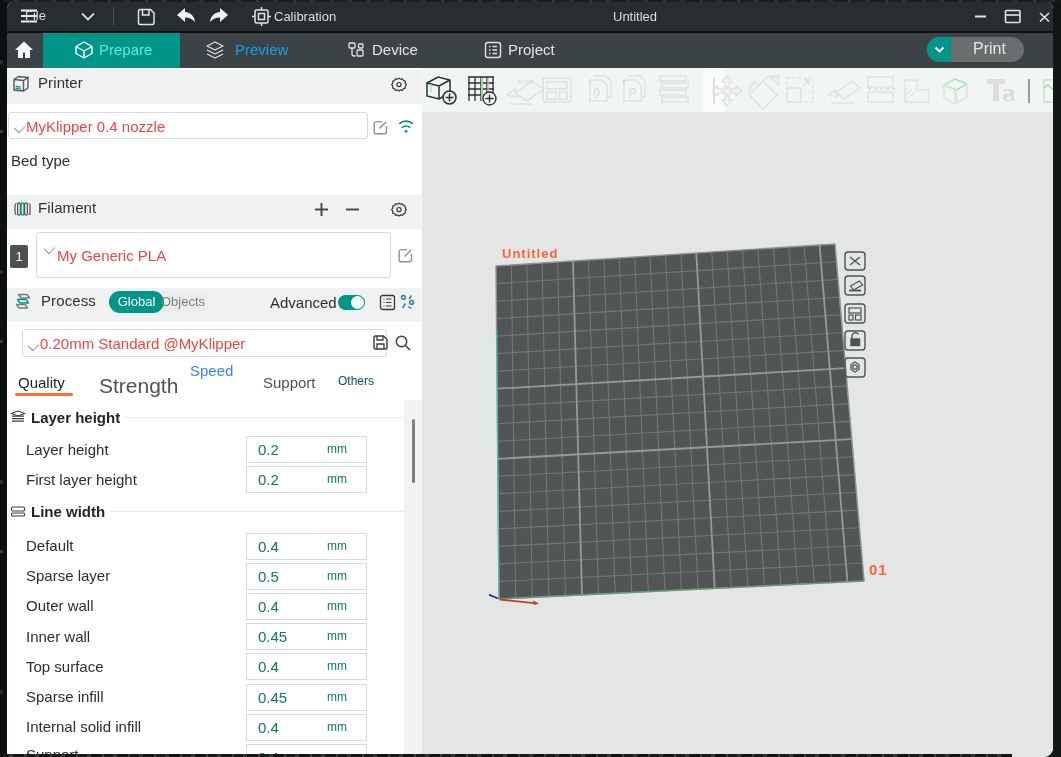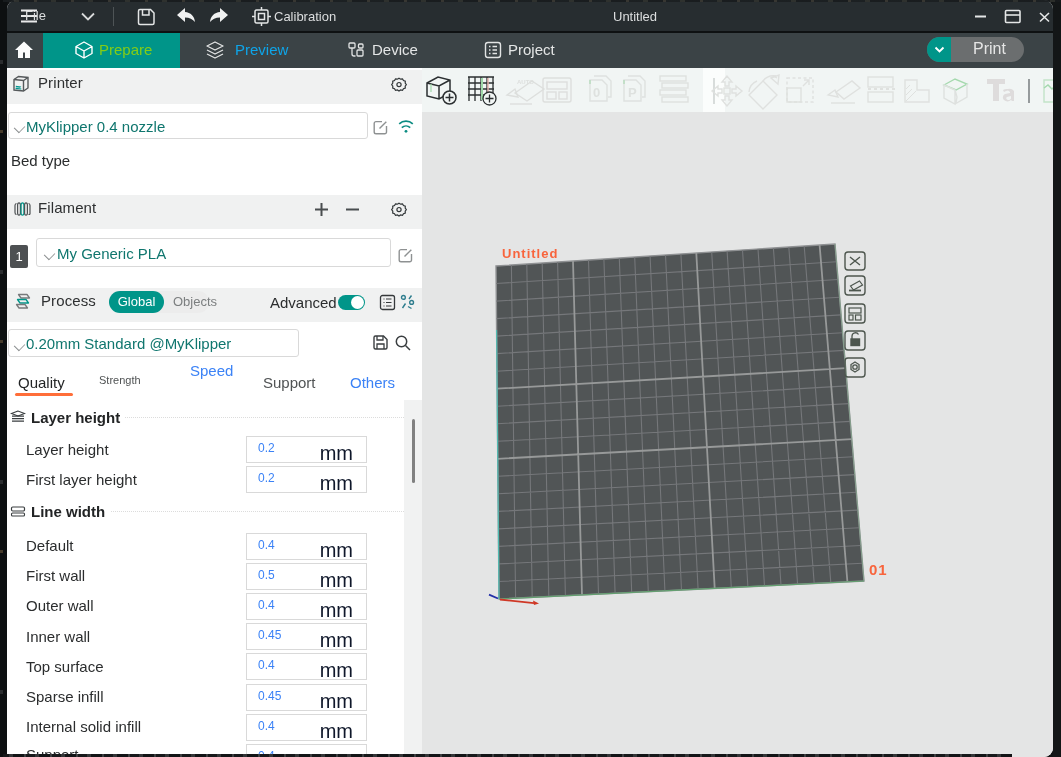--- a/index.html
+++ b/index.html
@@ -5,27 +5,27 @@
 .abs{position:absolute}
 #win{position:absolute;left:7px;top:0;width:1046px;height:757px;border-radius:9px 9px 9px 0;overflow:hidden;background:#fff}
 #titlebar{position:absolute;left:0;top:0;width:100%;height:33px;background:#272d30;border-bottom:2px solid #0e1112}
 #tabbar{position:absolute;left:0;top:33px;width:100%;height:35px;background:#3b4346}
 #lpanel{position:absolute;left:0;top:68px;width:415px;height:689px;background:#fff}
 #vport{position:absolute;left:415px;top:68px;width:631px;height:689px;background:#e4e5e5}
 .tb-txt{color:#dcdedf;font-size:13px}
 .hdr{position:absolute;left:0;width:415px;height:34px;background:#f0f1f1}
 .hdr .ttl{position:absolute;left:31px;top:4px;font-size:15px;color:#2e3031;letter-spacing:.1px}
 .combo{position:absolute;background:#fff;border:1px solid #d9d9d9;border-radius:3px}
-.combo .tx{position:absolute;left:17px;top:50%;transform:translateY(-50%);font-size:15px;color:#0f766e;white-space:nowrap}
+.combo .tx{position:absolute;left:17px;top:50%;transform:translateY(-50%);font-size:15px;color:#ef4444;white-space:nowrap}
 .chev{position:absolute;width:9px;height:9px}
 .chev:before{content:"";position:absolute;left:0;top:2px;width:8px;height:8px;border-left:1.6px solid #8a8d8e;border-bottom:1.6px solid #8a8d8e;transform:rotate(-45deg) scale(1,.8)}
 .lbl{position:absolute;font-size:15px;color:#2b2d2e;white-space:nowrap}
 .inbox{position:absolute;left:239px;width:121px;height:27px;border:1px solid #d9d9d9;background:#fff}
-.inbox .v{position:absolute;left:11px;top:4px;font-size:12px;color:#3b82f6}
-.inbox .u{position:absolute;right:13px;top:5px;font-size:20px;color:#0f172a}
+.inbox .v{position:absolute;left:11px;top:4px;font-size:15px;color:#0f766e}
+.inbox .u{position:absolute;right:19px;top:5px;font-size:12px;color:#0f766e}
 .sech{position:absolute;font-size:15px;font-weight:bold;color:#222425;white-space:nowrap}
 .dash{position:absolute;height:0;border-top:1px dotted #dcdcdc}
 </style></head>
 <body>
 <div class="abs" style="left:0;top:0;width:1061px;height:2px;background:repeating-linear-gradient(90deg,#1a1e20 0 14px,#30322e 14px 19px,#171a1c 19px 34px,#3a3832 34px 37px);opacity:.85;z-index:5"></div>
 <div class="abs" style="left:0;top:754px;width:1012px;height:3px;background:repeating-linear-gradient(90deg,#17191b 0 9px,#333537 9px 13px,#121416 13px 24px,#3c3e40 24px 26px);z-index:5"></div>
 <div class="abs" style="left:0;top:0;width:7px;height:757px;background:#0d1011;z-index:4"></div>
 <div class="abs" style="left:0;top:0;width:3px;height:757px;background:repeating-linear-gradient(180deg,#0d1011 0 60px,#2a2c2e 60px 64px,#0d1011 64px 130px,#453a2a 130px 133px,#0d1011 133px 210px);z-index:5"></div>
 <div class="abs" style="left:1053px;top:0;width:8px;height:757px;background:#131617;z-index:4"></div>
 <div id="win">
@@ -61,21 +61,21 @@
     </svg>
   </div>
   <div id="tabbar">
     <svg class="abs" style="left:7px;top:7px" width="20" height="20" viewBox="0 0 20 20">
       <path d="M10 1.5L1 10h3v8h5v-5.5h2V18h5v-8h3z" fill="#fbfcfc"></path>
     </svg>
     <div class="abs" style="left:36px;top:0;width:137px;height:35px;background:#009589"></div>
     <svg class="abs" style="left:67px;top:7px" width="20" height="20" viewBox="0 0 20 20">
       <path d="M10 2l8 4.5v7L10 18l-8-4.5v-7z M2 6.5l8 4.5 8-4.5 M10 11v7" stroke="#fff" stroke-width="1.4" fill="none" stroke-linejoin="round"></path>
     </svg>
-    <span class="abs" style="left:92px;top:8px;font-size:15px;color:#84cc16">Prepare</span>
+    <span class="abs" style="left:92px;top:8px;font-size:15px;color:#5eead4">Prepare</span>
     <svg class="abs" style="left:198px;top:7px" width="20" height="20" viewBox="0 0 20 20">
       <g stroke="#e2e4e4" stroke-width="1.3" fill="none" stroke-linejoin="round">
         <path d="M10 2l8 4-8 4-8-4z"></path>
         <path d="M2 10l8 4 8-4"></path>
         <path d="M2 14l8 4 8-4"></path>
       </g>
     </svg>
     <span class="abs" style="left:228px;top:8px;font-size:15px;color:#0ea5e9">Preview</span>
     <svg class="abs" style="left:339px;top:7px" width="20" height="20" viewBox="0 0 20 20">
       <g stroke="#e2e4e4" stroke-width="1.3" fill="none">
@@ -145,75 +145,75 @@
         <path d="M7.5 1v13M1 7.5h13" stroke="#494d4f" stroke-width="2"></path>
       </svg>
     <svg class="abs" style="left:338px;top:134px" width="15" height="15" viewBox="0 0 15 15">
         <path d="M1 7.5h13" stroke="#494d4f" stroke-width="2"></path>
       </svg>
     <svg class="abs gear" style="left:384px;top:134px" width="16" height="16" viewBox="0 0 16 16">
       <path d="M8 1.2l1.6 1 1.9-.3 1 1.6 1.8.7-.1 1.9 1.2 1.5-1.2 1.5.1 1.9-1.8.7-1 1.6-1.9-.3-1.6 1-1.6-1-1.9.3-1-1.6-1.8-.7.1-1.9L.6 7.6l1.2-1.5-.1-1.9 1.8-.7 1-1.6 1.9.3z" fill="none" stroke="#33383a" stroke-width="1.2"></path>
       <circle cx="8" cy="7.6" r="2.1" fill="none" stroke="#33383a" stroke-width="1.2"></circle>
     </svg>
     <div class="abs" style="left:3px;top:177px;width:18px;height:23px;background:#4d5052;border-radius:2px;color:#fff;font-size:13px;text-align:center;line-height:23px">1</div>
-    <div class="combo" style="left:29px;top:170px;width:355px;height:29px">
+    <div class="combo" style="left:29px;top:164px;width:355px;height:46px">
       <span class="chev" style="left:8px;top:9px"></span>
       <span class="tx" style="left:20px">My Generic PLA</span>
     </div>
     <svg class="abs" style="left:390px;top:179px" width="17" height="17" viewBox="0 0 17 17">
       <path d="M14.5 7v6a1.8 1.8 0 0 1-1.8 1.8H4A1.8 1.8 0 0 1 2.2 13V4.4A1.8 1.8 0 0 1 4 2.6h6" fill="none" stroke="#8e9192" stroke-width="1.4"></path>
       <path d="M7.5 9.5l6.8-6.8" stroke="#8e9192" stroke-width="1.4"></path>
     </svg>
     <div class="hdr" style="top:220px">
         <span class="ttl" style="left:34px">Process</span>
       </div>
     <svg class="abs" style="left:6px;top:225px" width="18" height="17" viewBox="0 0 18 17">
       <g fill="none" stroke-width="1.3" stroke-linejoin="round">
         <path d="M5.5 1.5h8.5l2.5 3.5h-8.5z" stroke="#77797b"></path>
         <path d="M4.5 6.5h8.5l2.5 3.5H7z" stroke="#009589"></path>
         <path d="M3.5 11.5h8.5l2.5 3.5H6z" stroke="#77797b"></path>
       </g>
     </svg>
     <div class="abs" style="left:102px;top:223px;width:100px;height:22px;background:#ececec;border-radius:11px">
       <div class="abs" style="left:0;top:0;width:55px;height:22px;background:#009589;border-radius:11px;color:#fff;font-size:13px;text-align:center;line-height:22px">Global</div>
-      <span class="abs" style="left:64px;top:3px;font-size:13px;color:#7b7e7f">Objects</span>
+      <span class="abs" style="left:52px;top:3px;font-size:13px;color:#7b7e7f">Objects</span>
     </div>
     <span class="lbl" style="left:263px;top:226px">Advanced</span>
     <div class="abs" style="left:331px;top:227px;width:27px;height:15px;background:#009589;border-radius:8px">
       <div class="abs" style="left:13px;top:1px;width:13px;height:13px;background:#fff;border-radius:50%"></div>
     </div>
     <svg class="abs" style="left:372px;top:226px" width="17" height="17" viewBox="0 0 17 17">
       <rect x="1.5" y="1.5" width="14" height="14" rx="2" fill="none" stroke="#35393b" stroke-width="1.3"></rect>
       <path d="M4.5 5h1M7 5h5.5M4.5 8.5h1M7 8.5h5.5M4.5 12h1M7 12h5.5" stroke="#35393b" stroke-width="1.2"></path>
     </svg>
     <svg class="abs" style="left:393px;top:226px" width="15" height="16" viewBox="0 0 15 16">
       <g fill="none" stroke="#2e7d8e" stroke-width="1.4">
         <circle cx="3.4" cy="3.4" r="1.9"></circle>
         <circle cx="11.6" cy="8.4" r="1.9"></circle>
         <path d="M11.5 1.5L9 5M5.5 9.5L2.5 14M8 12.5l3.5 2"></path>
       </g>
     </svg>
-    <div class="combo" style="left:1px;top:261px;width:291px;height:28px">
+    <div class="combo" style="left:15px;top:261px;width:365px;height:28px">
       <span class="chev" style="left:6px;top:9px"></span>
       <span class="tx">0.20mm Standard @MyKlipper</span>
     </div>
     <svg class="abs" style="left:365px;top:266px" width="16" height="17" viewBox="0 0 16 17">
       <path d="M2 3.5A1.5 1.5 0 0 1 3.5 2h8L15 5.5v8a1.5 1.5 0 0 1-1.5 1.5h-10A1.5 1.5 0 0 1 2 13.5z" fill="none" stroke="#3a3e40" stroke-width="1.4"></path>
       <path d="M5 2v4h6V2M5 15v-5h7v5" fill="none" stroke="#3a3e40" stroke-width="1.3"></path>
     </svg>
     <svg class="abs" style="left:387px;top:266px" width="18" height="18" viewBox="0 0 18 18">
       <circle cx="7.5" cy="7.5" r="5.2" fill="none" stroke="#3a3e40" stroke-width="1.5"></circle>
       <path d="M11.5 11.5l4.5 4.5" stroke="#3a3e40" stroke-width="1.5"></path>
     </svg>
     <span class="abs" style="left:11px;top:306px;font-size:15px;font-weight:normal;color:#222425">Quality</span>
     <div class="abs" style="left:8px;top:325px;width:58px;height:3px;background:#ff6e39;border-radius:2px"></div>
-    <span class="abs" style="left:92px;top:306px;font-size:11px;color:#505354">Strength</span>
+    <span class="abs" style="left:92px;top:306px;font-size:21px;color:#505354">Strength</span>
     <span class="abs" style="left:183px;top:294px;font-size:15px;color:#3b82f6">Speed</span>
     <span class="abs" style="left:256px;top:306px;font-size:15px;color:#505354">Support</span>
-    <span class="abs" style="left:343px;top:306px;font-size:15px;color:#3b82f6">Others</span>
+    <span class="abs" style="left:331px;top:306px;font-size:12px;color:#0c4a6e">Others</span>
     <svg class="abs" style="left:3px;top:342px" width="16" height="14" viewBox="0 0 16 14">
       <path d="M8 1L1.5 3.5 8 6l6.5-2.5z" fill="none" stroke="#3a3e40" stroke-width="1.1"></path>
       <path d="M2 6.2h12M2 8.7h12M2 11.2h12" stroke="#3a3e40" stroke-width="1.3"></path>
     </svg>
     <span class="sech" style="left:24px;top:341px">Layer height</span>
     <div class="dash" style="left:118px;top:349px;width:285px"></div>
     <span class="lbl" style="left:19px;top:373px">Layer height</span>
     <div class="inbox" style="top:368px">
         <span class="v">0.2</span>
         <span class="u">mm</span>
@@ -227,21 +227,21 @@
       <rect x="1.5" y="2" width="13" height="4" rx="1.2" fill="none" stroke="#3a3e40" stroke-width="1.2"></rect>
       <rect x="1.5" y="8" width="13" height="3" rx="1" fill="none" stroke="#3a3e40" stroke-width="1.1"></rect>
     </svg>
     <span class="sech" style="left:24px;top:435px">Line width</span>
     <div class="dash" style="left:104px;top:443px;width:299px"></div>
     <span class="lbl" style="left:19px;top:469px">Default</span>
     <div class="inbox" style="top:464.6px">
         <span class="v">0.4</span>
         <span class="u">mm</span>
       </div>
-    <span class="lbl" style="left:19px;top:499px">First wall</span>
+    <span class="lbl" style="left:19px;top:499px">Sparse layer</span>
     <div class="inbox" style="top:494.8px">
         <span class="v">0.5</span>
         <span class="u">mm</span>
       </div>
     <span class="lbl" style="left:19px;top:529px">Outer wall</span>
     <div class="inbox" style="top:525px">
         <span class="v">0.4</span>
         <span class="u">mm</span>
       </div>
     <span class="lbl" style="left:19px;top:560px">Inner wall</span>

